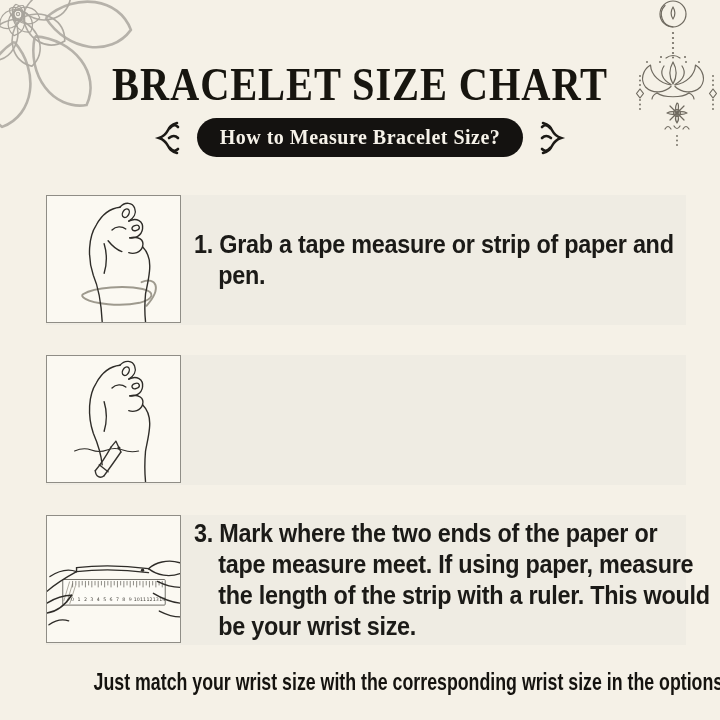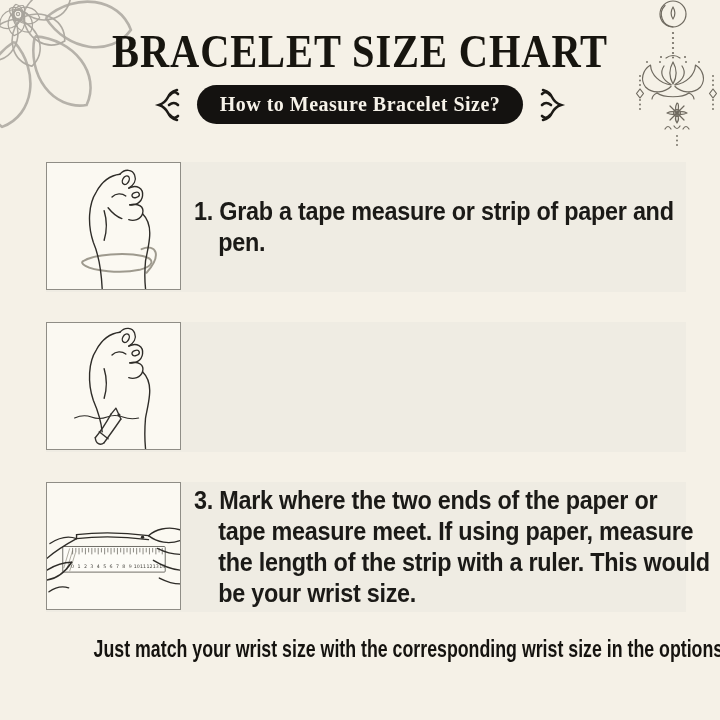--- a/index.html
+++ b/index.html
@@ -5,21 +5,21 @@
   html,body{margin:0;padding:0;}
   body{
     width:720px;height:720px;position:relative;overflow:hidden;
     background:#f5f1e7;
     font-family:"Liberation Sans",sans-serif;color:#1b1a17;
   }
   
   .deco-mandala{position:absolute;top:0;left:0;}
   .deco-lotus{position:absolute;top:0;left:627px;}
   
-  .header{position:relative;text-align:center;padding-top:28px;}
+  .header{position:relative;text-align:center;padding-top:61px;}
   .title{
     margin:0;font-family:"Liberation Serif",serif;font-weight:700;
     font-size:46px;line-height:48px;color:#17150f;letter-spacing:1px;
     white-space:nowrap;transform:scaleX(0.88);transform-origin:50% 50%;
   }
   .badge-row{margin-top:9px;display:flex;justify-content:center;align-items:center;gap:12px;}
   .badge-pill{
     background:#141210;color:#f6f2e9;border-radius:22px;
     font-family:"Liberation Serif",serif;font-weight:700;font-size:20px;
     letter-spacing:.5px;padding:8px 23px;white-space:nowrap;

